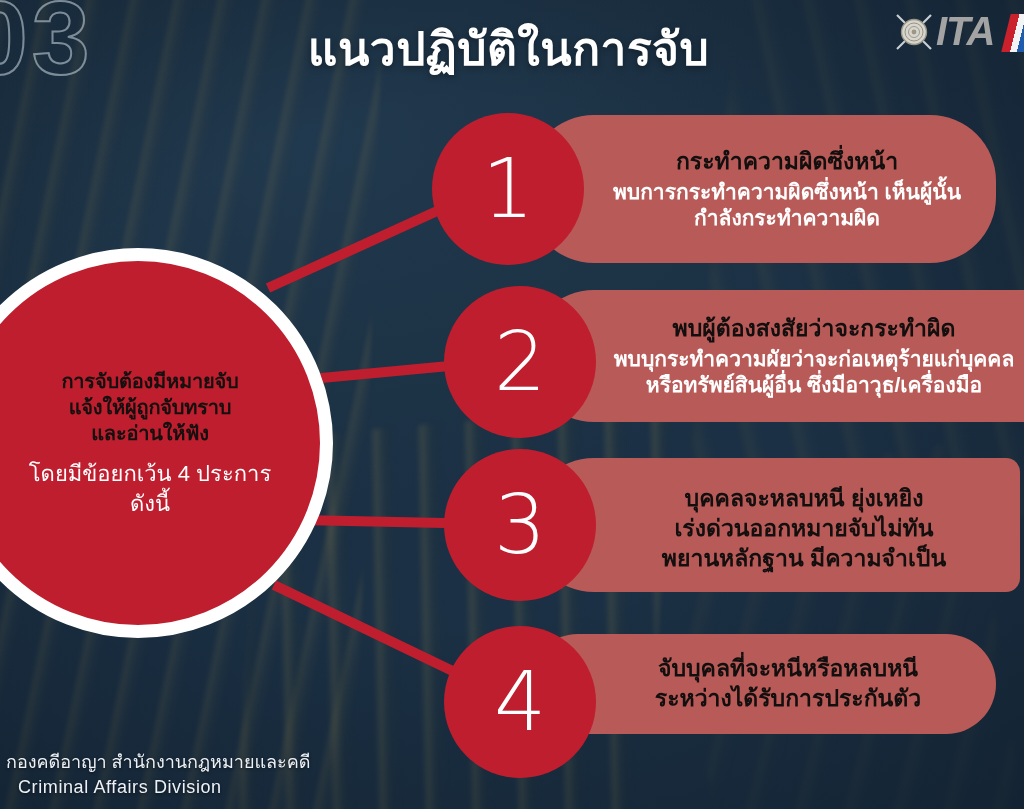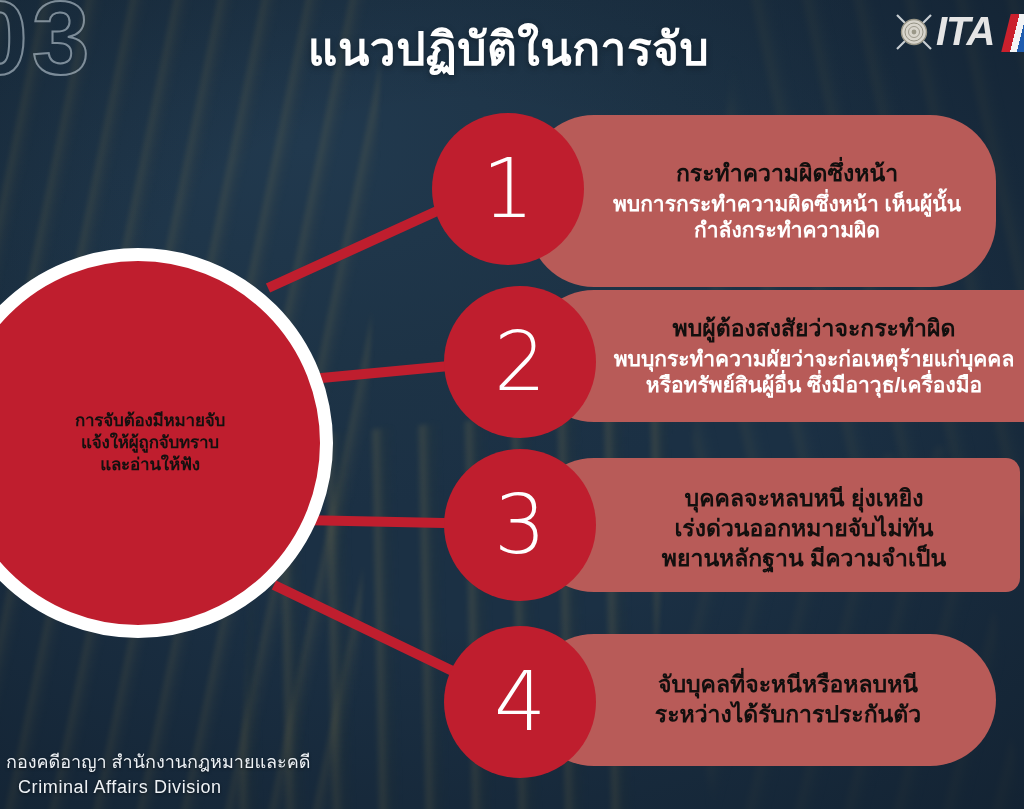--- a/index.html
+++ b/index.html
@@ -133,21 +133,21 @@
     position: absolute;
     left: 14px; top: 6px;
     width: 40px; height: 40px;
   }
   .logo-ita {
     position: absolute;
     left: 56px; top: 2px;
     font-size: 40px;
     font-weight: 700;
     font-style: italic;
-    color: #e5e5e5;
+    color: #a3a3a3;
     letter-spacing: -1px;
     line-height: 46px;
   }
   .logo-stripe {
     position: absolute;
     right: -2px; top: 8px;
     width: 26px; height: 38px;
     transform: skewX(-14deg);
     background: linear-gradient(90deg,
       #d4202c 0%, #d4202c 34%,
@@ -177,21 +177,21 @@
     display: flex;
     flex-direction: column;
     align-items: center;
     justify-content: center;
     padding: 0 34px 0 58px;
     box-sizing: border-box;
     text-align: center;
   }
   .hub-title {
     color: #14100f;
-    font-size: 17px;
+    font-size: 20px;
     font-weight: 700;
     line-height: 1.30;
     letter-spacing: -0.2px;
   }
   .hub-sub {
     color: #ffffff;
     font-size: 22px;
     font-weight: 400;
     line-height: 1.32;
     margin-top: 13px;
@@ -236,30 +236,30 @@
     color: #ffffff;
     font-weight: 700;
     font-size: 21px;
     line-height: 1.25;
     margin-top: 4px;
     white-space: nowrap;
   }
   .item-title.multiline { line-height: 1.30; }
 
   
-  #item-1 .item-pill { left: 528px; top: 115px; width: 468px; height: 172px; border-radius: 66px; padding: 0 26px 0 76px; }
+  #item-1 .item-pill { left: 528px; top: 115px; width: 468px; height: 148px; border-radius: 66px; padding: 0 26px 0 76px; }
   #item-1 .item-circle { left: 432px; top: 113px; }
 
   #item-2 .item-pill { left: 528px; top: 290px; width: 500px; height: 132px; border-radius: 66px 0 0 66px; padding: 0 6px 0 78px; }
   #item-2 .item-circle { left: 444px; top: 286px; }
 
   #item-3 .item-pill { left: 528px; top: 458px; width: 492px; height: 134px; border-radius: 66px 14px 14px 66px; padding: 8px 14px 0 74px; }
   #item-3 .item-circle { left: 444px; top: 449px; }
 
-  #item-4 .item-pill { left: 528px; top: 634px; width: 468px; height: 132px; border-radius: 66px; padding: 0 24px 0 76px; }
+  #item-4 .item-pill { left: 528px; top: 634px; width: 468px; height: 100px; border-radius: 66px; padding: 0 24px 0 76px; }
   #item-4 .item-circle { left: 444px; top: 626px; }
 
   
   .footer {
     position: absolute;
     left: 6px;
     bottom: 8px;
     color: #eef2f6;
     font-size: 18px;
     line-height: 1.42;
@@ -305,20 +305,24 @@
     <line x1="300" y1="520" x2="492" y2="524" stroke="#bf1e2e" stroke-width="10"></line>
     <line x1="274" y1="585" x2="492" y2="690" stroke="#bf1e2e" stroke-width="10"></line>
   </svg>
 
   <div class="hub">
     <div class="hub-title">
       <div>การจับต้องมีหมายจับ</div>
       <div>แจ้งให้ผู้ถูกจับทราบ</div>
       <div>และอ่านให้ฟัง</div>
     </div>
+    <div class="hub-sub">
+      <div>โดยมีข้อยกเว้น 4 ประการ</div>
+      <div>ดังนี้</div>
+    </div>
   </div>
 
   <div class="item" id="item-1">
     <div class="item-pill">
       <div class="item-title">กระทำความผิดซึ่งหน้า</div>
       <div class="item-body">
         <div>พบการกระทำความผิดซึ่งหน้า เห็นผู้นั้น</div>
         <div>กำลังกระทำความผิด</div>
       </div>
     </div>

